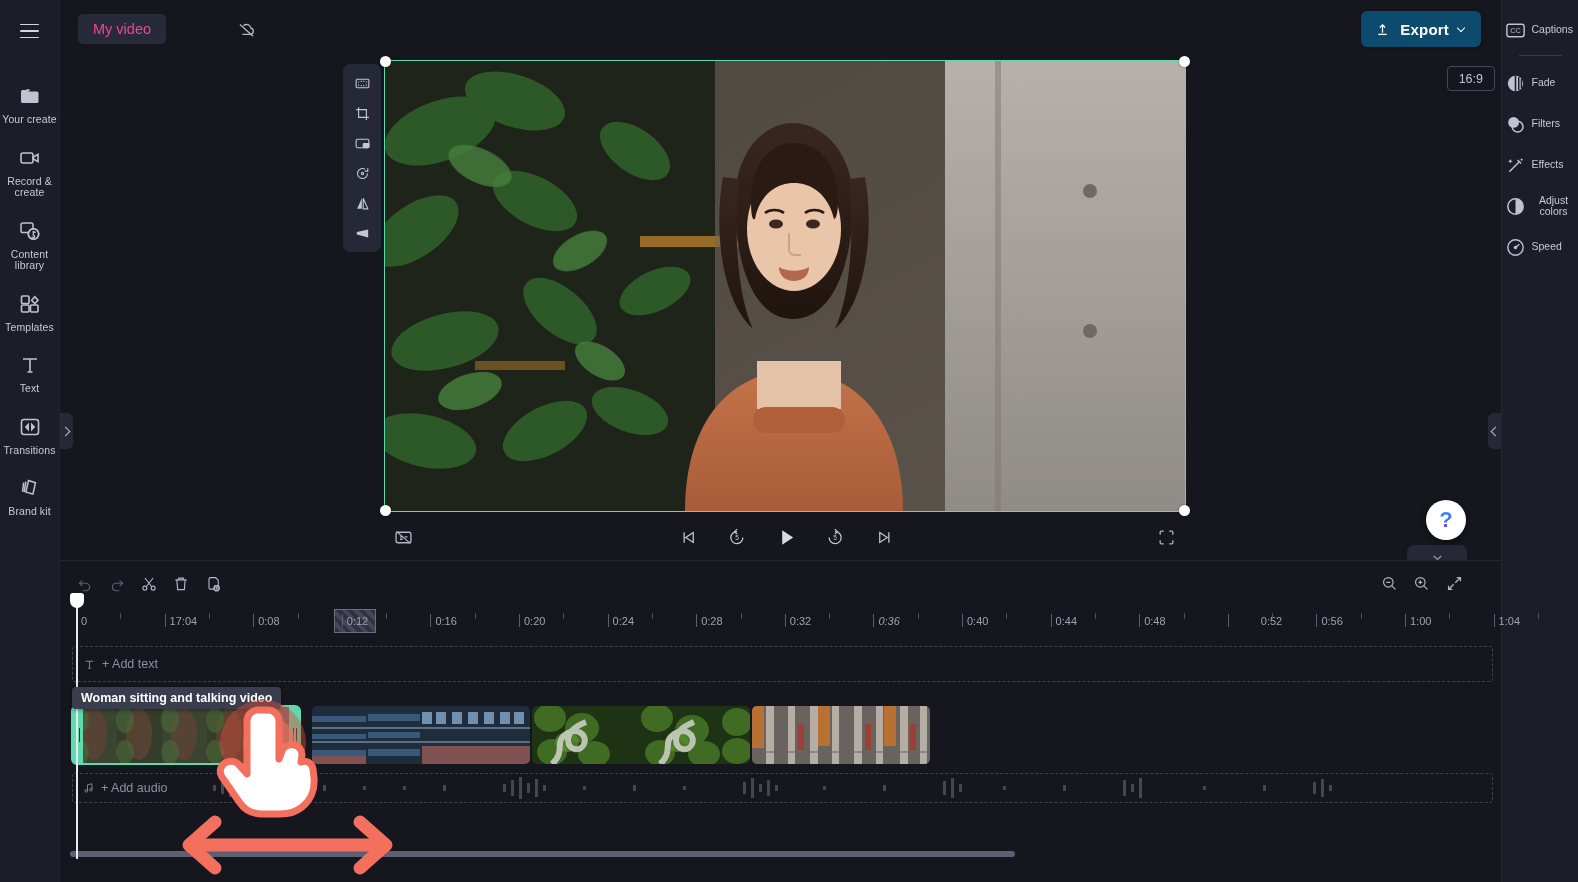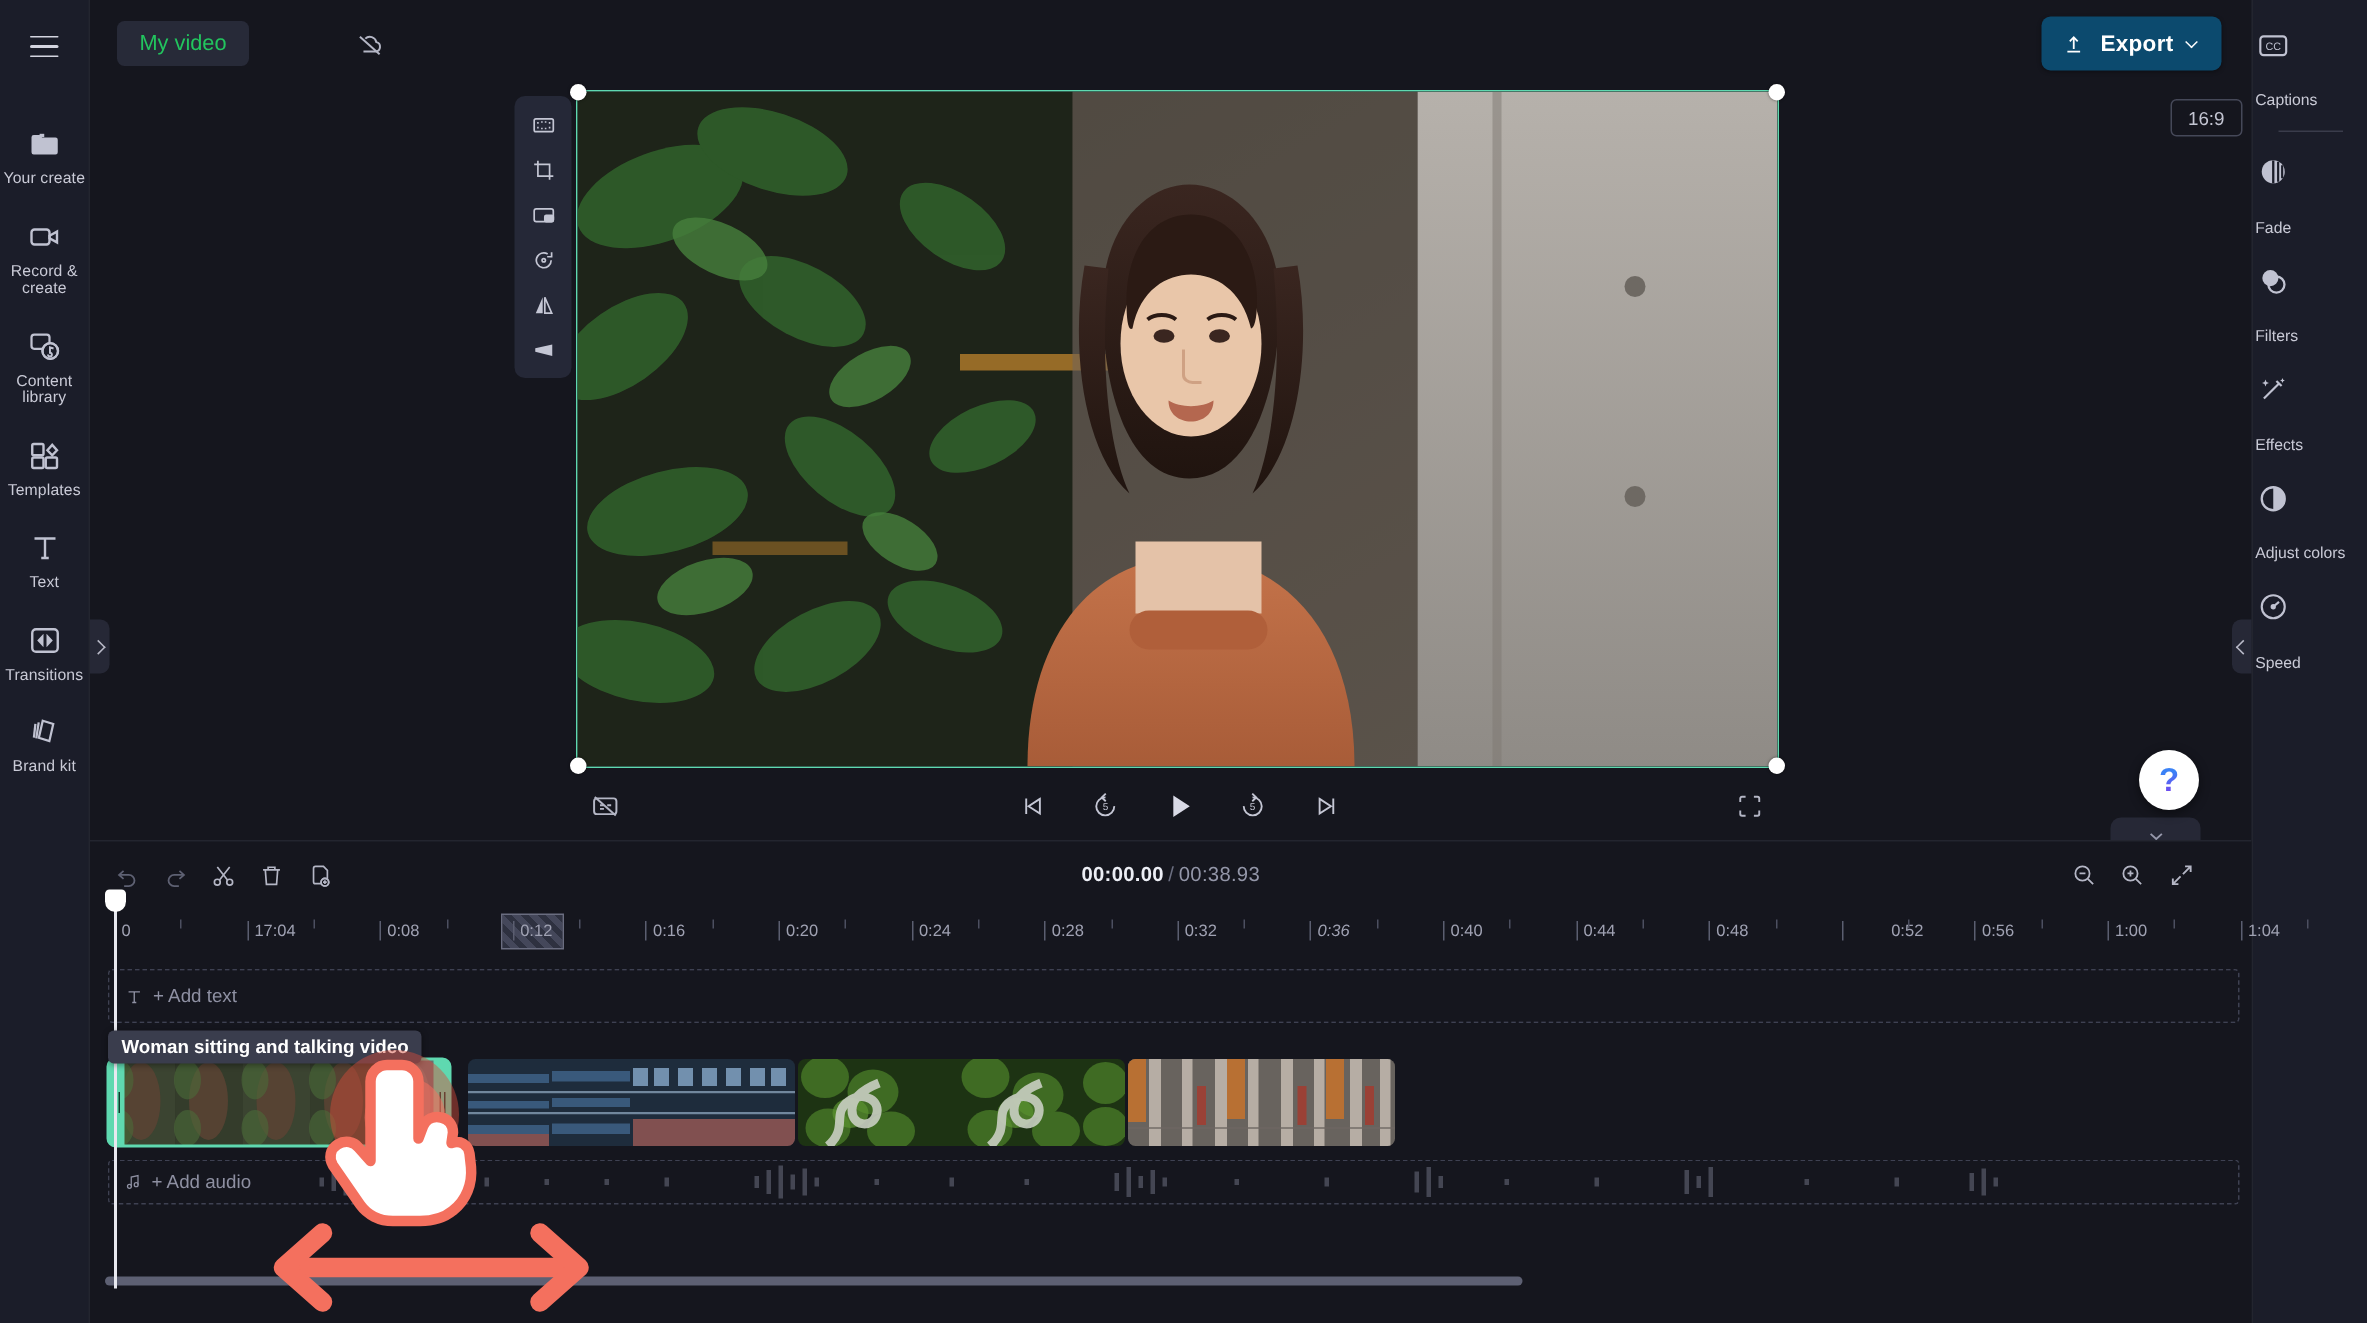--- a/index.html
+++ b/index.html
@@ -53,32 +53,32 @@
   .chev.l { transform: rotate(135deg); margin-right: -2px; }
 
   
   .right-rail {
     position: absolute; right: 0; top: 0; width: 77px; height: 882px;
     background: #1b1d29; border-left: 1px solid #23252f;
     display: flex; flex-direction: column; align-items: center;
   }
   .rr-item {
     width: 77px; padding: 8px 2px 6px; margin-top: 3px;
-    display: flex; flex-direction: column; align-items: flex-start; gap: 20px; cursor: pointer;
+    display: flex; flex-direction: row; align-items: center; gap: 4px; cursor: pointer;
   }
   .rr-ico { width: 24px; height: 24px; display: flex; align-items: center; justify-content: center; }
   .rr-ico svg { width: 23px; height: 23px; display: block; }
   .rr-lbl { font-size: 10.5px; color: #c9cad6; text-align: center; line-height: 11.5px; }
   .rr-div { width: 43px; height: 1px; background: #3a3c4b; margin: 7px 0 4px; }
 
   
   .topbar { position: absolute; left: 60px; top: 0; right: 77px; height: 58px; }
   .title-chip {
     position: absolute; left: 18px; top: 14px; height: 30px; padding: 15px 15px;
-    background: #272a38; border-radius: 5px; color: #22c55e;
+    background: #272a38; border-radius: 5px; color: #ec4899;
     font-size: 14.5px; display: flex; align-items: center; cursor: pointer;
   }
   .cloudoff-btn {
     position: absolute; left: 170px; top: 14px; width: 32px; height: 30px;
     border-radius: 5px; display: flex; align-items: center; justify-content: center; cursor: pointer;
   }
   .export-btn {
     position: absolute; right: 20px; top: 11px; height: 36px; padding: 0 17px 0 13px;
     background: #0c4a6e; border-radius: 6px; display: flex; align-items: center; gap: 9px;
     cursor: pointer; box-shadow: 0 1px 3px #0005;
@@ -573,23 +573,20 @@
       </div>
       <div class="tt-btn" style="left:139px">
         <svg viewBox="0 0 24 24" width="18" height="18" fill="none" stroke="#b4b6c5" stroke-width="1.5">
             <path d="M8.5 3.5h7l3.5 3.5v10a1.8 1.8 0 0 1-1.8 1.8H8.5A1.8 1.8 0 0 1 6.7 17V5.3A1.8 1.8 0 0 1 8.5 3.5z"></path>
             <circle cx="16.8" cy="17.5" r="3.4" fill="#15161e"></circle>
             <circle cx="16.8" cy="17.5" r="3.4"></circle>
             <path d="M16.8 15.8v3.4M15.1 17.5h3.4"></path>
           </svg>
       </div>
 
-      <div class="timecode">
-        <span class="tc-cur">00:00.00</span><span class="tc-sep">/</span><span class="tc-tot">00:38.93</span>
-      </div>
 
       <div class="tt-btn" style="right:98px">
         <svg viewBox="0 0 24 24" width="19" height="19" fill="none" stroke="#b4b6c5" stroke-width="1.5">
             <circle cx="10.5" cy="10.5" r="6"></circle>
             <path d="M15 15l4.5 4.5M8 10.5h5"></path>
           </svg>
       </div>
       <div class="tt-btn" style="right:66px">
         <svg viewBox="0 0 24 24" width="19" height="19" fill="none" stroke="#b4b6c5" stroke-width="1.5">
             <circle cx="10.5" cy="10.5" r="6"></circle>

